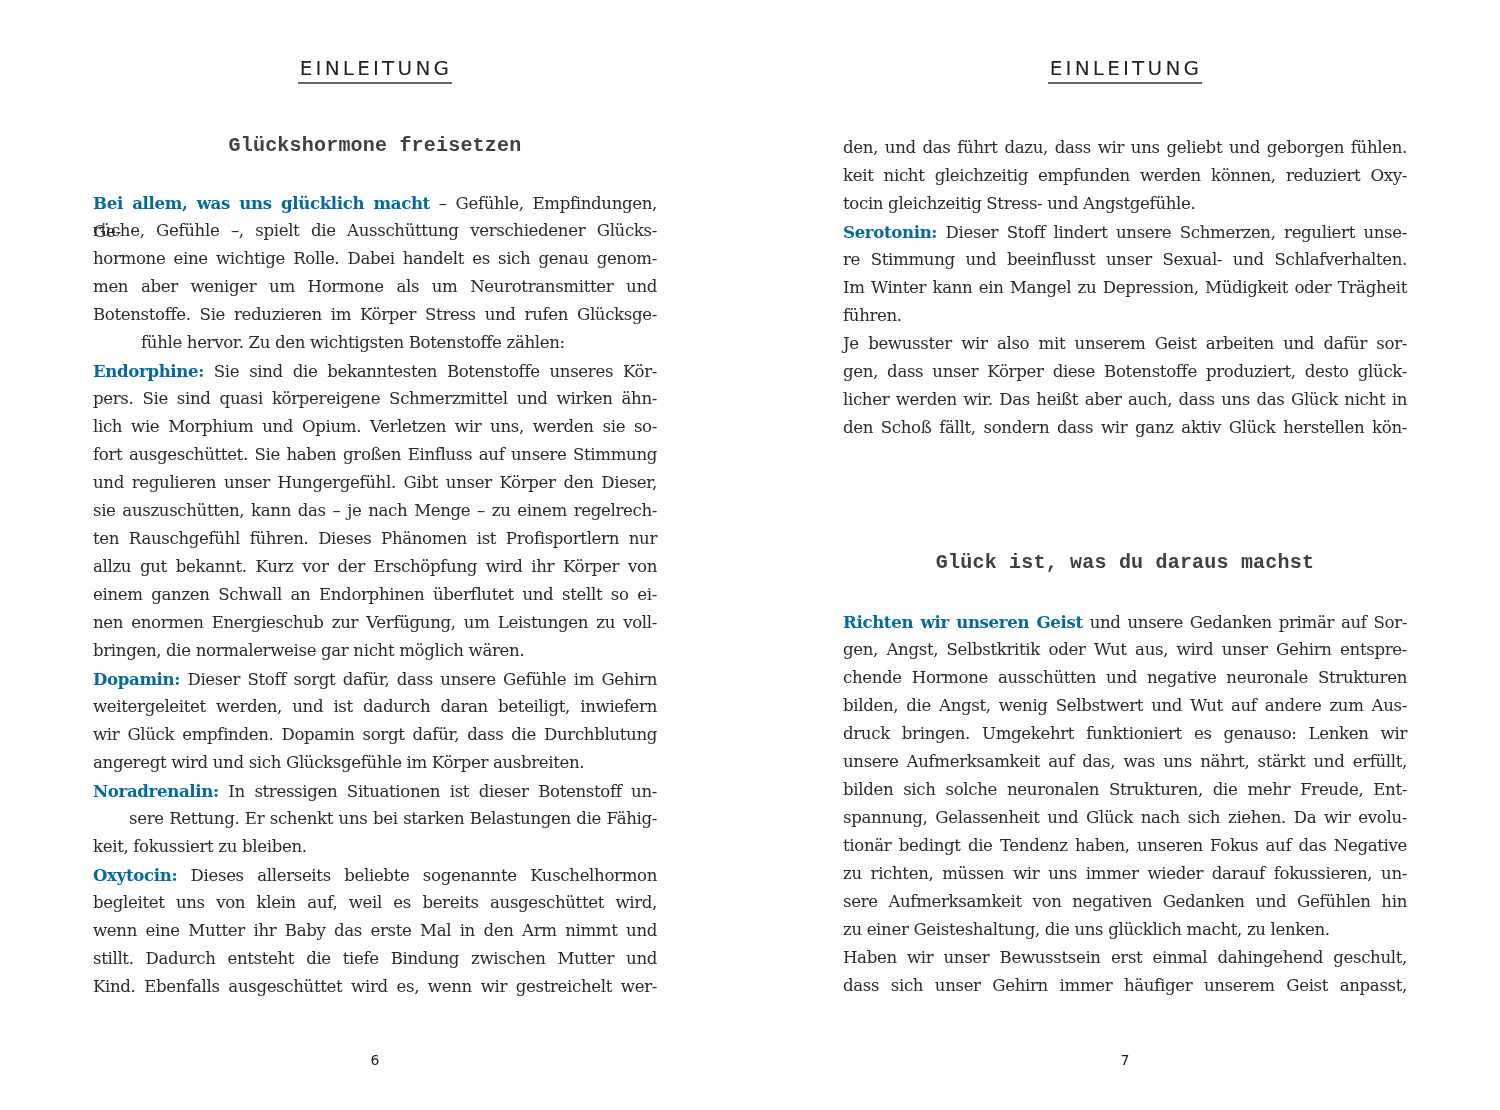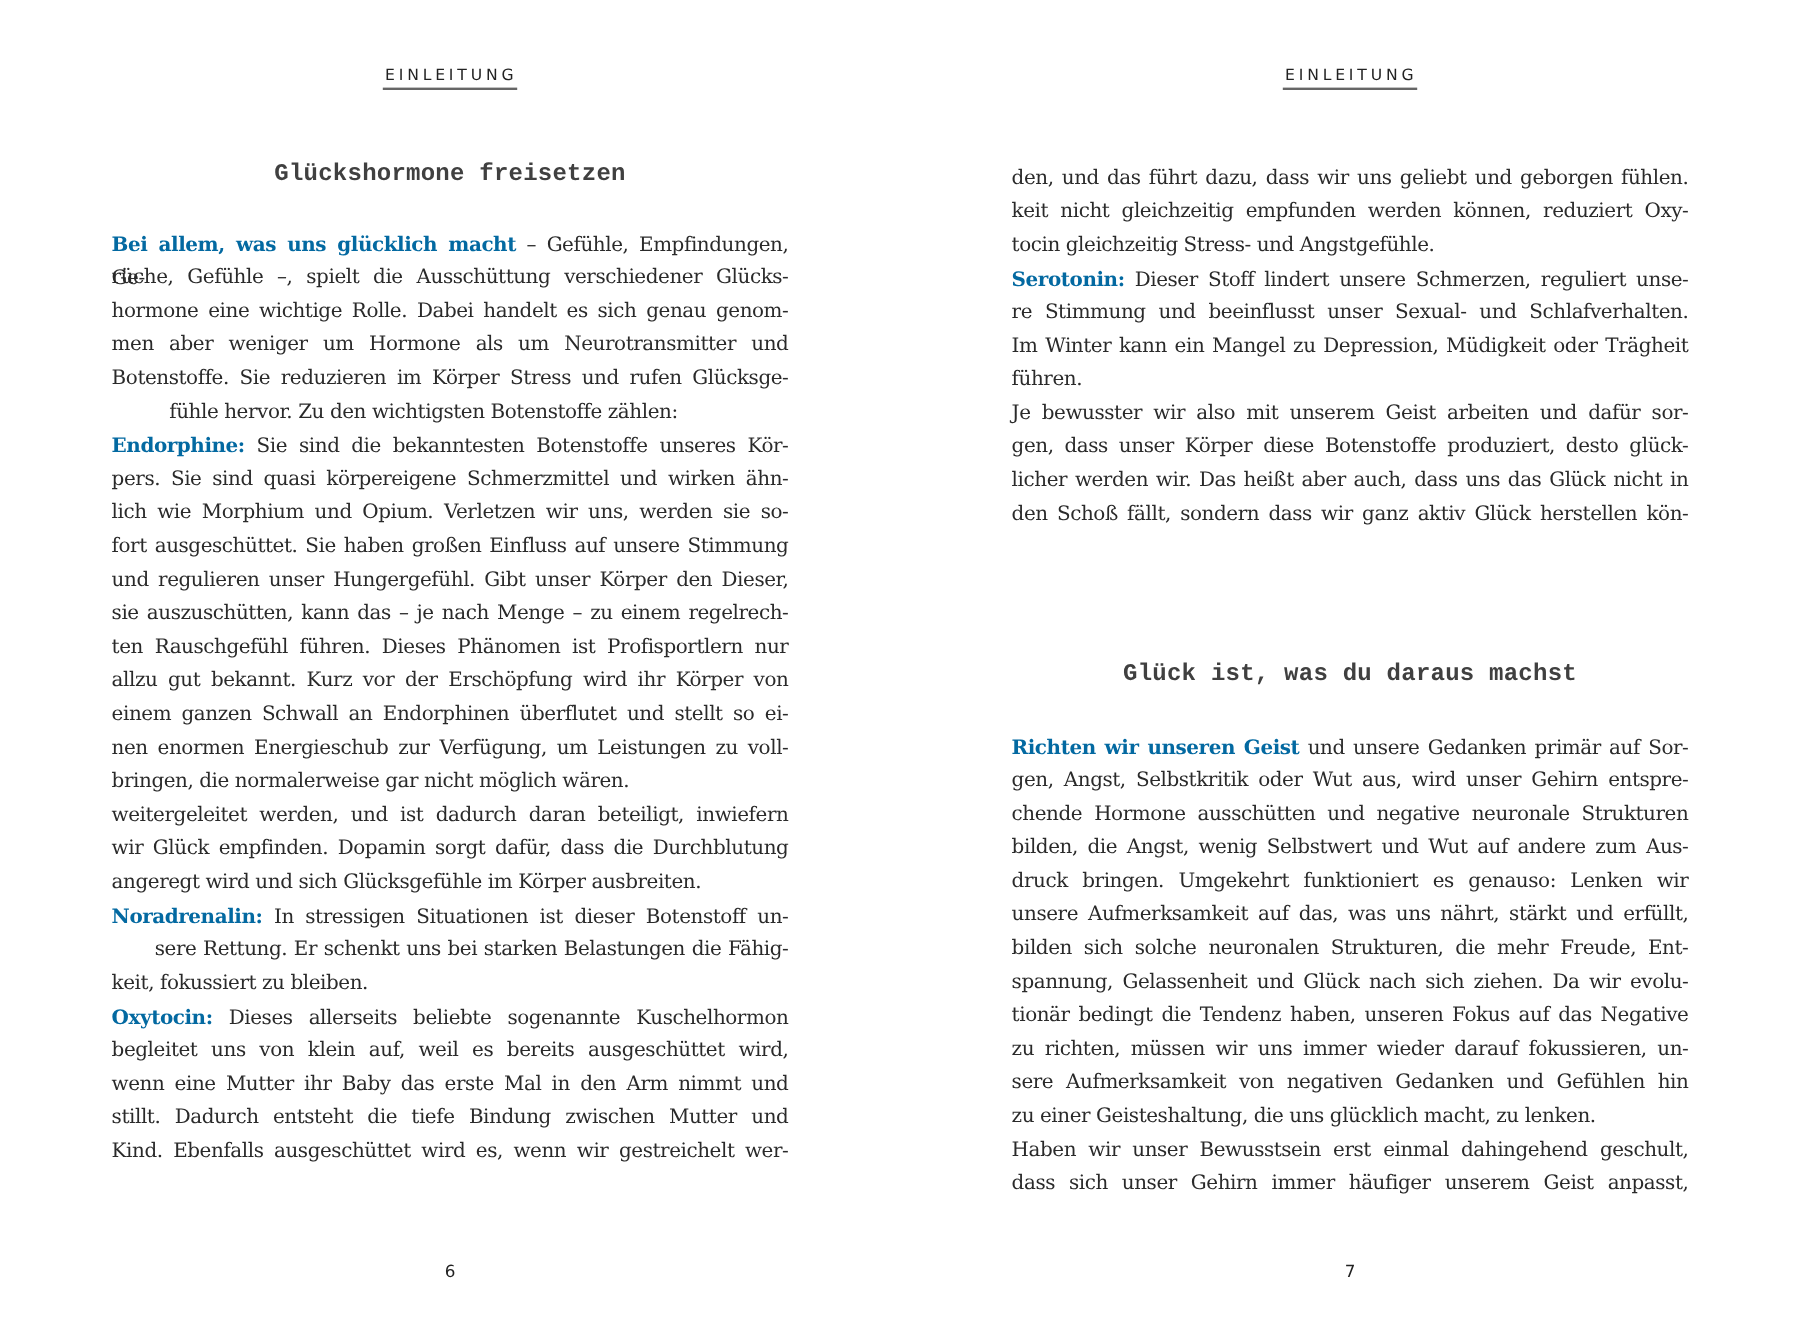--- a/index.html
+++ b/index.html
@@ -2,21 +2,21 @@
 <html><head>
 <meta charset="utf-8">
 <style>
   html, body { margin:0; padding:0; background:#ffffff; }
   body { width:1500px; height:1110px; position:relative; overflow:hidden; color:#1e1e1e; }
   .page { position:absolute; top:0; width:750px; height:1110px; }
   .page.left { left:0; }
   .page.right { left:750px; }
   .running-head {
     position:absolute; top:56px; left:0; width:750px; text-align:center;
-    font-family:"DejaVu Sans", sans-serif; font-size:13px; letter-spacing:3.2px; color:#222;
+    font-family:"DejaVu Sans", sans-serif; font-size:20px; letter-spacing:3.2px; color:#222;
   }
   .running-head span { display:inline-block; padding-bottom:2px; border-bottom:2px solid #666; padding-left:2px; }
   .chapter-title {
     position:absolute; left:0; width:750px; text-align:center;
     font-family:Liberation Mono, monospace; font-weight:bold; font-size:20px; color:#404040; letter-spacing:0.2px;
   }
   .text-block { position:absolute; width:564px; }
   .left .text-block { left:93px; }
   .right .text-block { left:843px; left:93px; }
   .line {
@@ -48,20 +48,21 @@
       <div class="line" style="white-space: normal;"><span>pers. Sie sind quasi körpereigene Schmerzmittel und wirken ähn-</span></div>
       <div class="line" style="white-space: normal;"><span>lich wie Morphium und Opium. Verletzen wir uns, werden sie so-</span></div>
       <div class="line" style="white-space: normal;"><span>fort ausgeschüttet. Sie haben großen Einfluss auf unsere Stimmung</span></div>
       <div class="line" style="white-space: normal;"><span>und regulieren unser Hungergefühl. Gibt unser Körper den Dieser,</span></div>
       <div class="line" style="white-space: normal;"><span>sie auszuschütten, kann das – je nach Menge – zu einem regelrech-</span></div>
       <div class="line" style="white-space: normal;"><span>ten Rauschgefühl führen. Dieses Phänomen ist Profisportlern nur</span></div>
       <div class="line" style="white-space: normal;"><span>allzu gut bekannt. Kurz vor der Erschöpfung wird ihr Körper von</span></div>
       <div class="line" style="white-space: normal;"><span>einem ganzen Schwall an Endorphinen überflutet und stellt so ei-</span></div>
       <div class="line" style="white-space: normal;"><span>nen enormen Energieschub zur Verfügung, um Leistungen zu voll-</span></div>
       <div class="line last" style="white-space: normal;"><span>bringen, die normalerweise gar nicht möglich wären.</span></div>
+      <div class="line" style="white-space: normal;"><b>Dopamin:</b><span> Dieser Stoff sorgt dafür, dass unsere Gefühle im Gehirn</span></div>
       <div class="line" style="white-space: normal;"><span>weitergeleitet werden, und ist dadurch daran beteiligt, inwiefern</span></div>
       <div class="line" style="white-space: normal;"><span>wir Glück empfinden. Dopamin sorgt dafür, dass die Durchblutung</span></div>
       <div class="line last" style="white-space: normal;"><span>angeregt wird und sich Glücksgefühle im Körper ausbreiten.</span></div>
       <div class="line" style="white-space: normal;"><b>Noradrenalin:</b><span> In stressigen Situationen ist dieser Botenstoff un-</span></div>
       <div class="line" style="white-space: normal; margin-left: 36px;"><span>sere Rettung. Er schenkt uns bei starken Belastungen die Fähig-</span></div>
       <div class="line last" style="white-space: normal;"><span>keit, fokussiert zu bleiben.</span></div>
       <div class="line" style="white-space: normal;"><b>Oxytocin:</b><span> Dieses allerseits beliebte sogenannte Kuschelhormon</span></div>
       <div class="line" style="white-space: normal;"><span>begleitet uns von klein auf, weil es bereits ausgeschüttet wird,</span></div>
       <div class="line" style="white-space: normal;"><span>wenn eine Mutter ihr Baby das erste Mal in den Arm nimmt und</span></div>
       <div class="line" style="white-space: normal;"><span>stillt. Dadurch entsteht die tiefe Bindung zwischen Mutter und</span></div>

